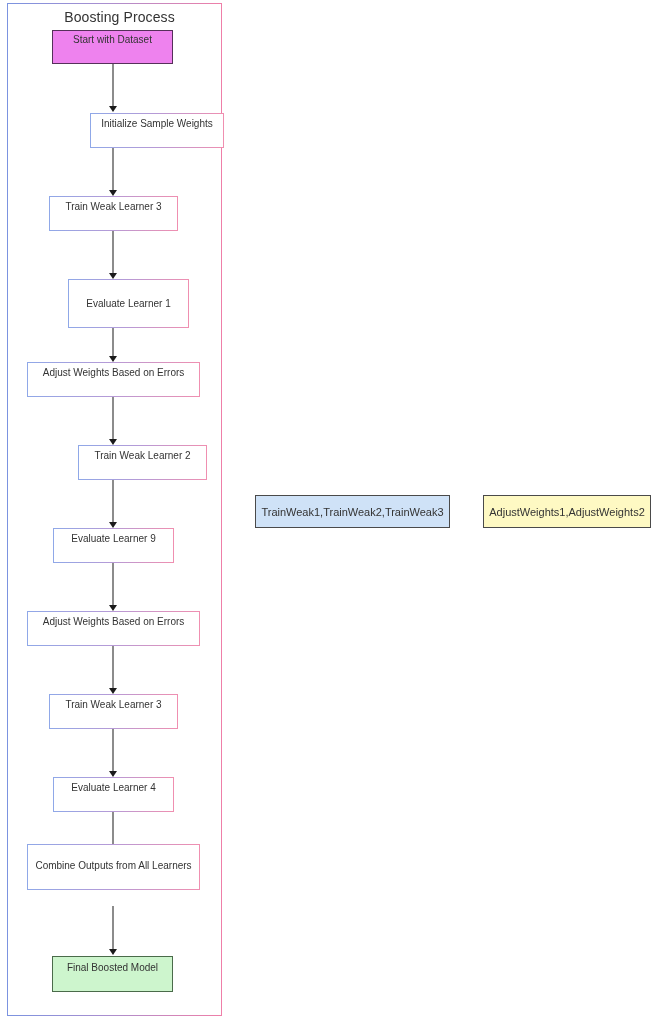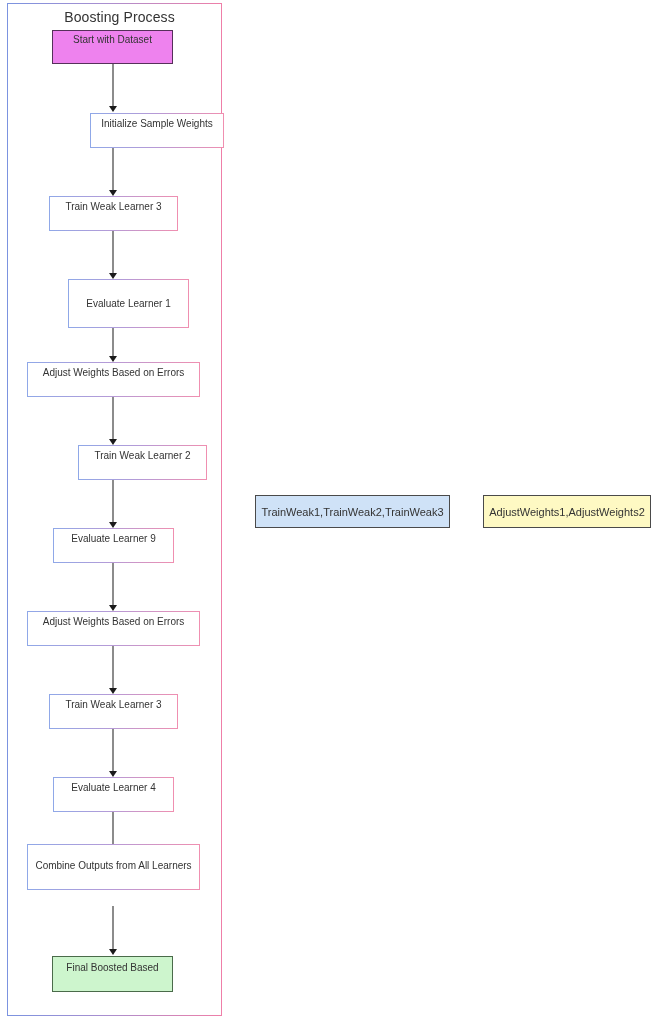--- a/index.html
+++ b/index.html
@@ -173,21 +173,21 @@
 
 <div class="node" style="left:53px; top:777px; width:121px; height:35px;">
   <span>Evaluate Learner 4</span>
 </div>
 
 <div class="node" style="left:27px; top:844px; width:173px; height:46px;">
   <span>Combine Outputs from All Learners</span>
 </div>
 
 <div class="node terminal-end" style="left:52px; top:956px; width:121px; height:36px;">
-  <span>Final Boosted Based</span>
+  <span>Final Boosted Model</span>
 </div>
 
 <div class="legend-chip chip-blue" style="left:255px; top:495px; width:195px; height:33px;">
   <span>TrainWeak1,TrainWeak2,TrainWeak3</span>
 </div>
 
 <div class="legend-chip chip-pink" style="left:483px; top:495px; width:168px; height:33px;">
   <span>AdjustWeights1,AdjustWeights2</span>
 </div>
 

